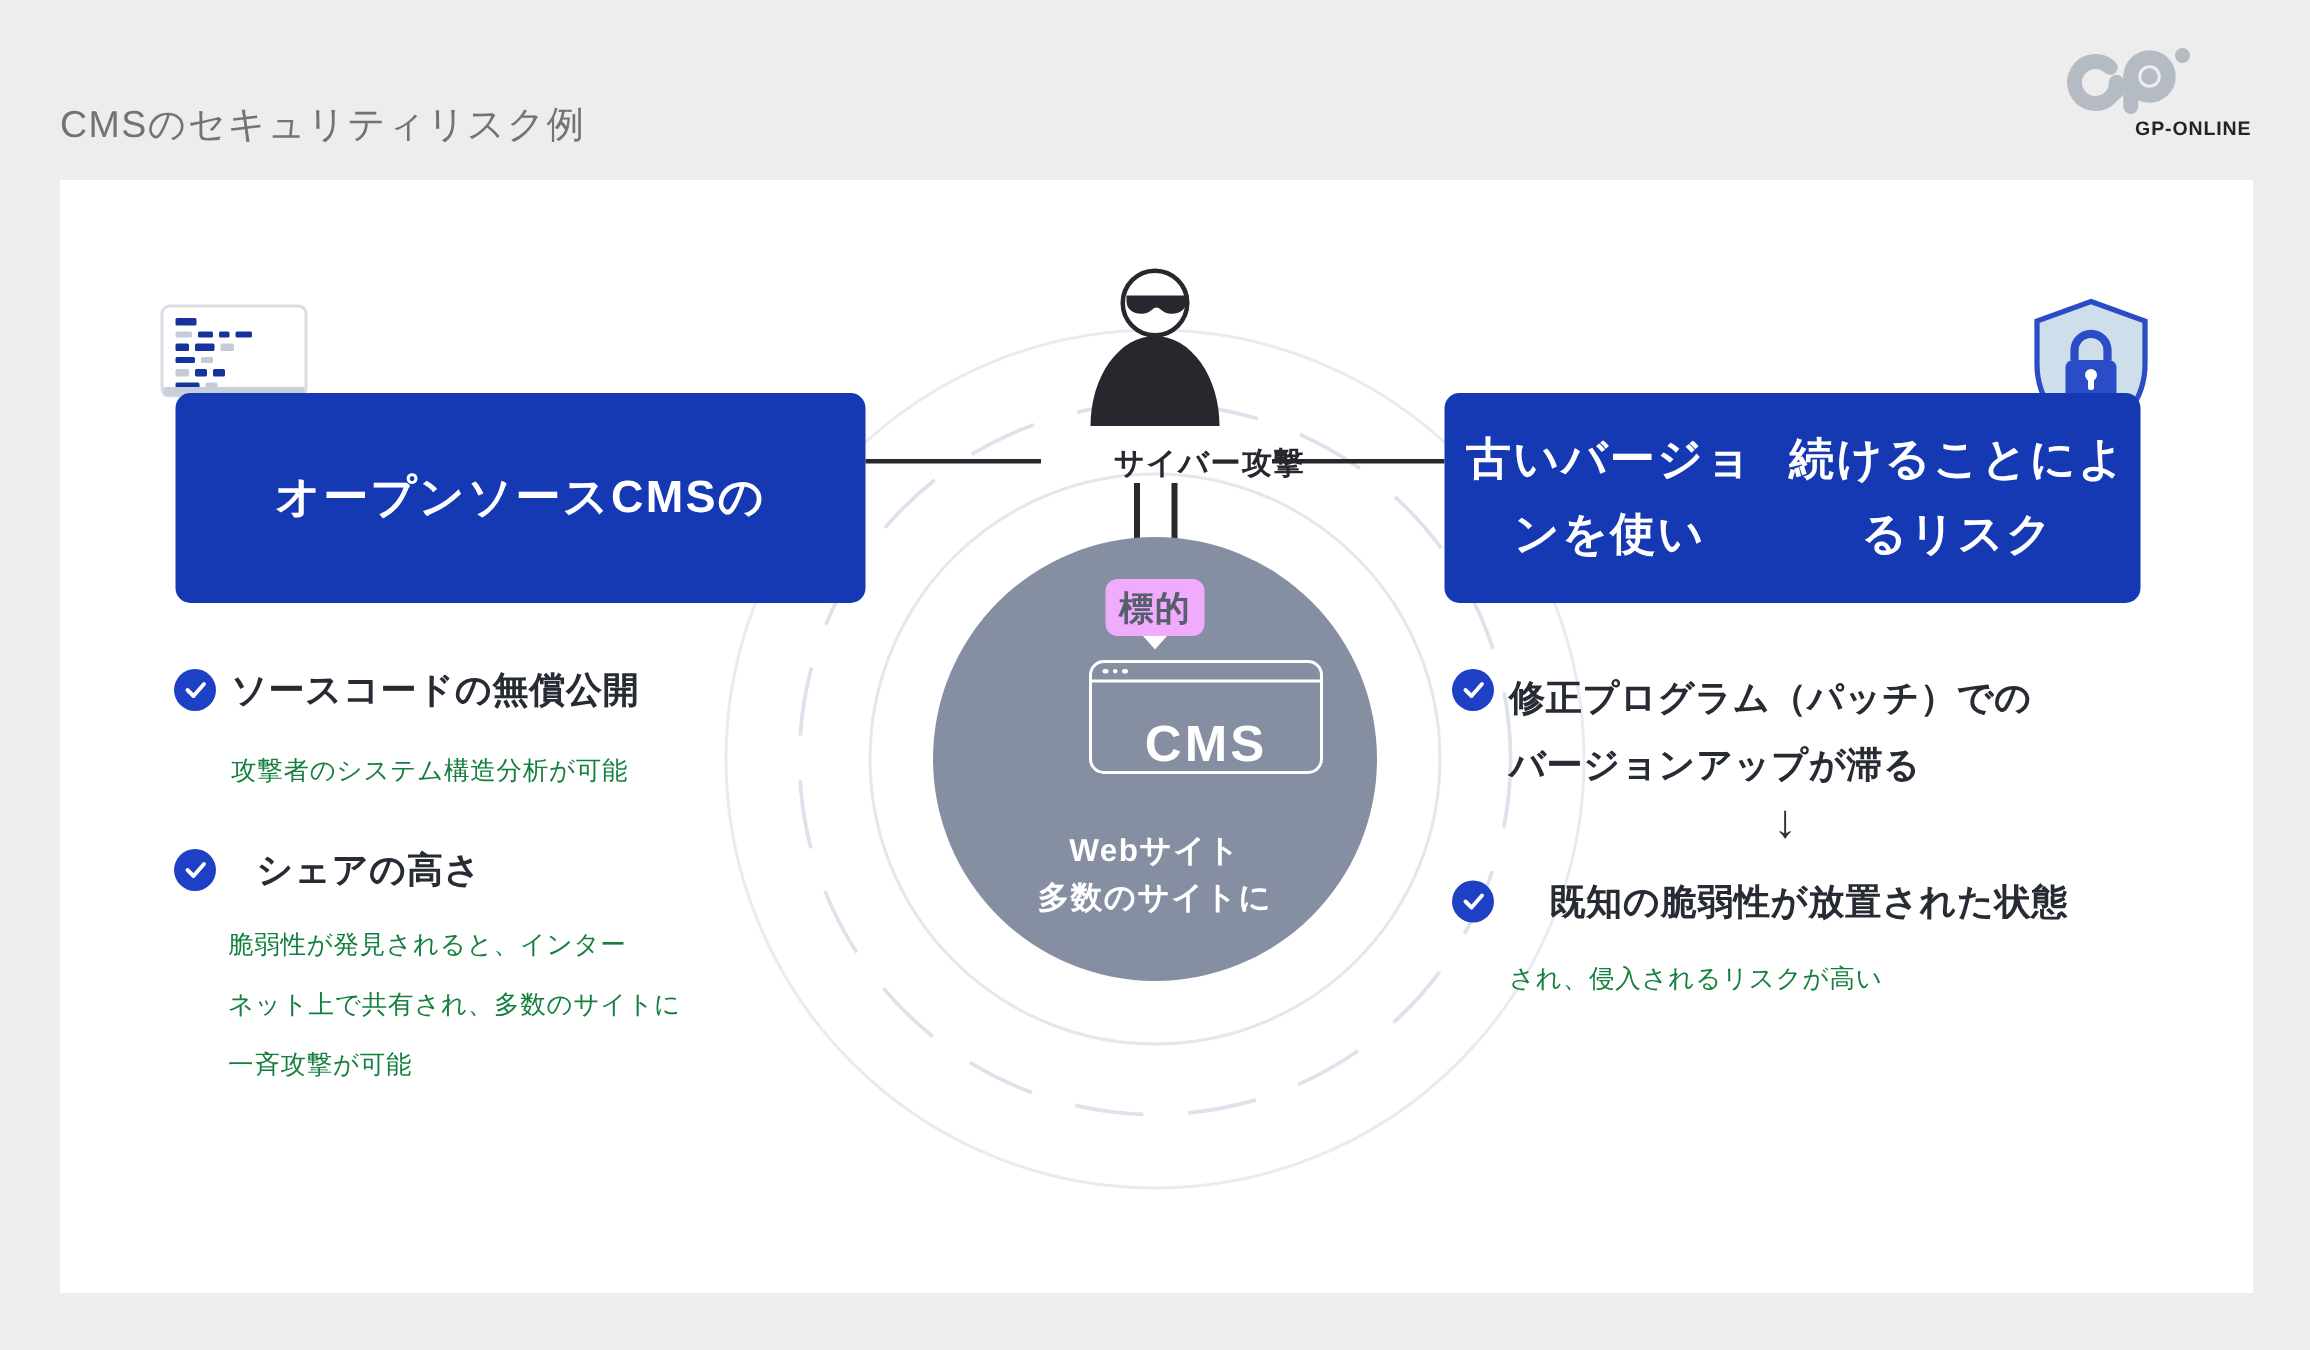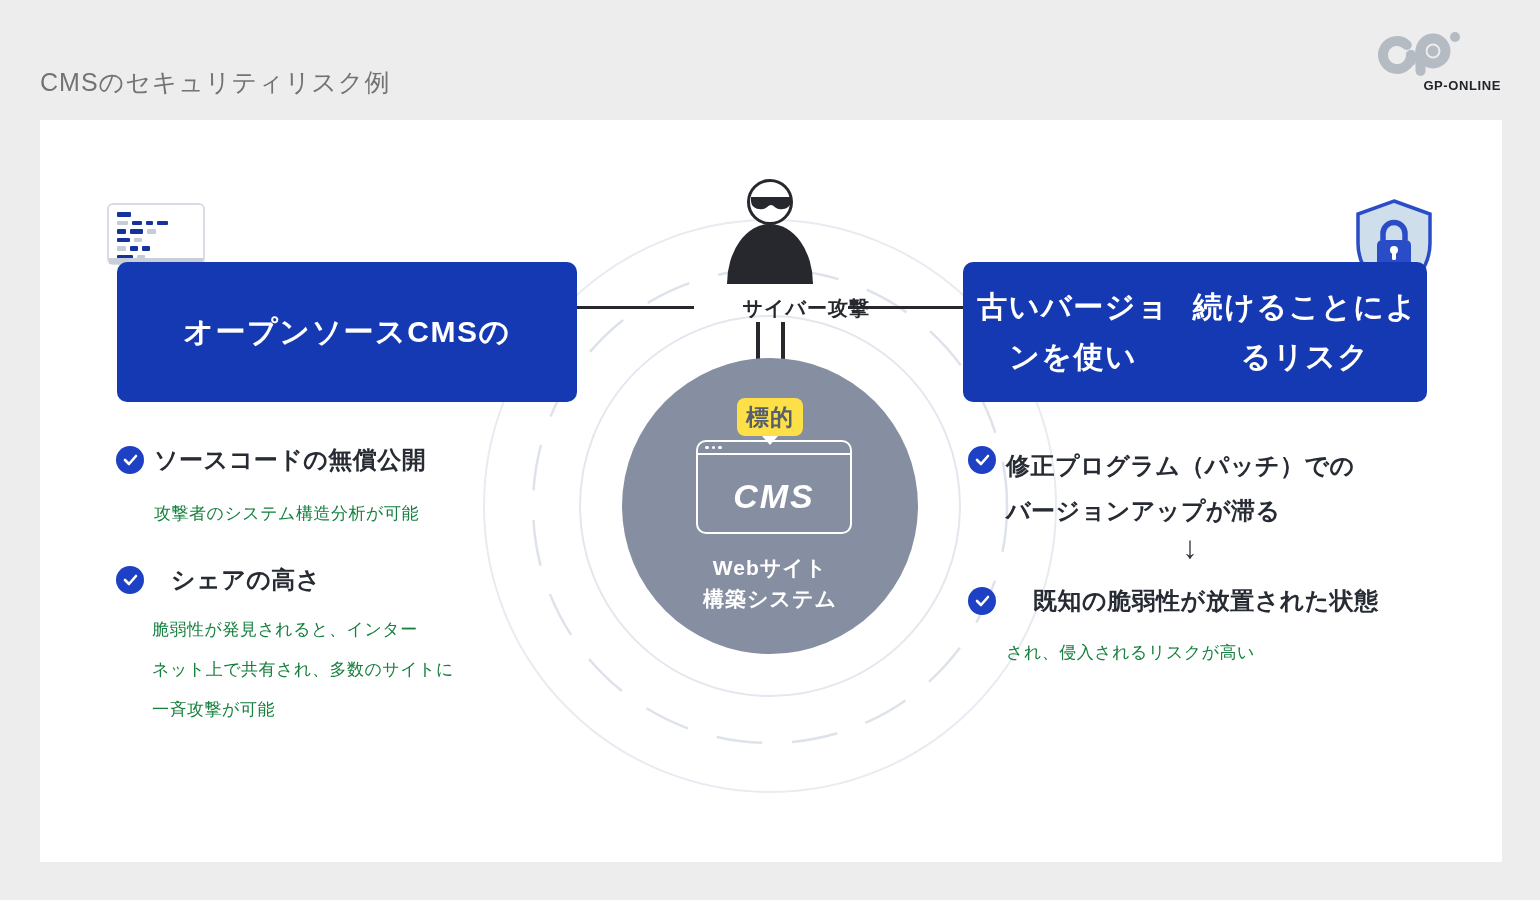--- a/index.html
+++ b/index.html
@@ -31,31 +31,31 @@
   
   .rings { position:absolute; left:0; top:0; pointer-events:none; }
 
   
   .target-circle {
     position:absolute; left:622px; top:358px; width:296px; height:296px;
     border-radius:50%; background:#868ea1;
   }
   .target-badge {
     position:absolute; left:737px; top:386px; width:66px; height:38px;
-    background:#fde047; border-radius:8px;
+    background:#f0abfc; border-radius:8px;
     display:flex; align-items:center; justify-content:center;
-    font-size:23px; font-weight:700; color:#575e6c; letter-spacing:1px;margin-top:12px;
+    font-size:23px; font-weight:700; color:#575e6c; letter-spacing:1px;
   }
   .target-badge:after {
     content:""; position:absolute; left:50%; top:100%; transform:translateX(-50%);
     border:8px solid transparent; border-top:9px solid #ffffff; border-bottom:none;
   }
   .browser-window {
-    position:absolute; left:696px; top:440px; width:156px; height:94px;
-    border:2.5px solid #ffffff; border-radius:10px;font-style:italic;
+    position:absolute; left:726px; top:440px; width:156px; height:76px;
+    border:2.5px solid #ffffff; border-radius:10px;
   }
   .browser-header {
     height:13px; border-bottom:2px solid #ffffff;
     display:flex; align-items:center; gap:3px; padding-left:7px;
   }
   .browser-dot { width:3.5px; height:3.5px; border-radius:50%; background:#ffffff; }
   .cms-label {
     position:absolute; left:0; top:15px; width:100%; height:78px;
     display:flex; align-items:center; justify-content:center;
     font-size:34px; font-weight:700; color:#ffffff; letter-spacing:2px;
@@ -178,21 +178,21 @@
     <div class="browser-header">
       <i class="browser-dot"></i>
         <i class="browser-dot"></i>
         <i class="browser-dot"></i>
     </div>
     <div class="cms-label">CMS</div>
   </div>
   <div class="target-badge">標的</div>
   <div class="target-caption">
     <span>Webサイト</span>
-    <span>構築システム</span>
+    <span>多数のサイトに</span>
   </div>
 
   <div class="monitor">
     <div class="monitor-screen">
       <div class="code-row">
           <i class="cd" style="width:14px"></i>
         </div>
       <div class="code-row">
           <i class="cl" style="width:11px"></i>
           <i class="cd" style="width:10px"></i>

